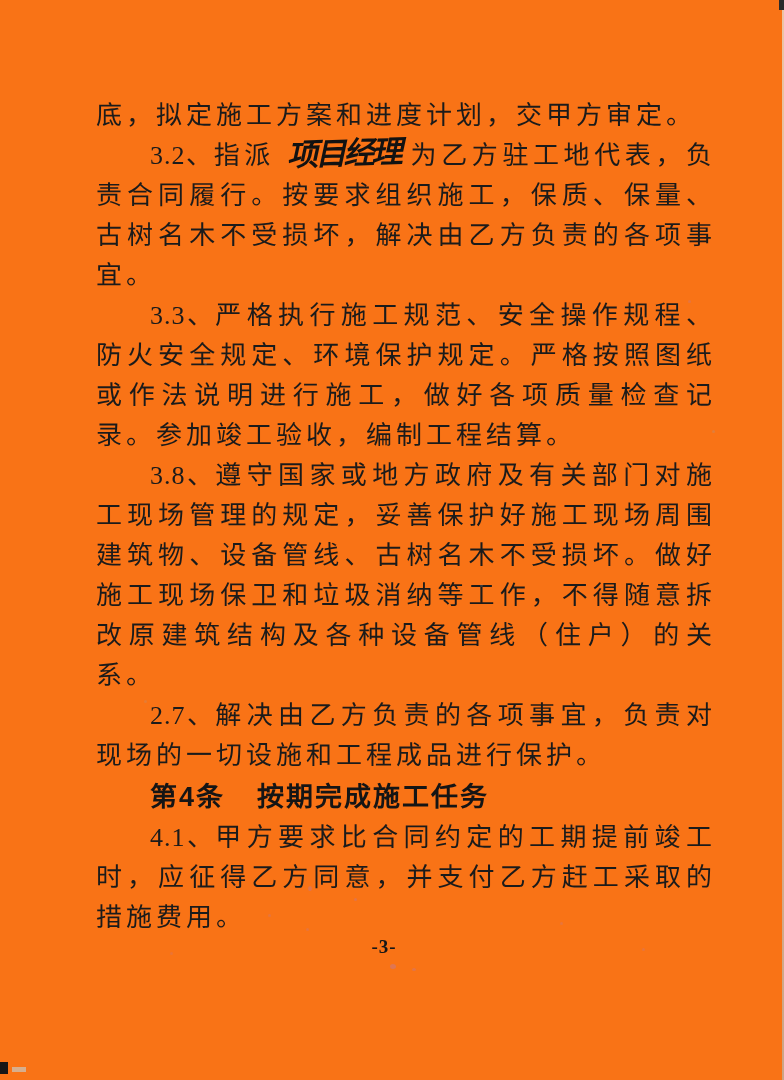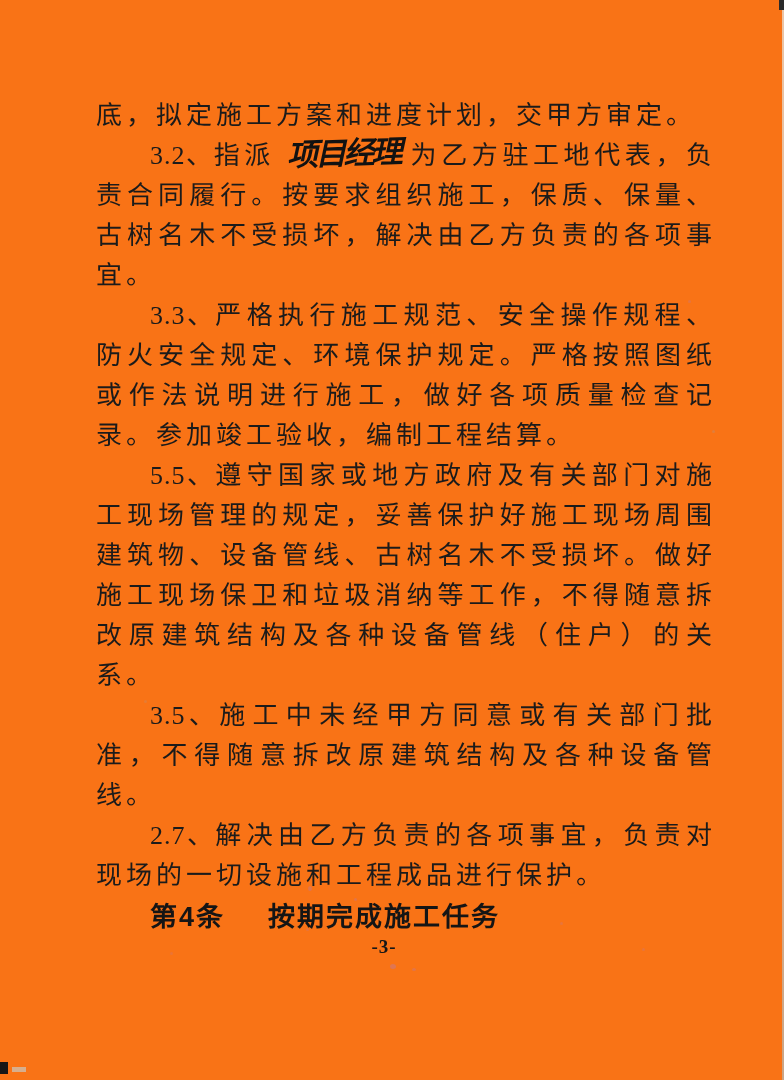--- a/index.html
+++ b/index.html
@@ -55,21 +55,21 @@
   .heading {
     margin: 0;
     font-family: "Liberation Sans", "DejaVu Sans", sans-serif;
     font-weight: bold;
     font-size: 27px;
     line-height: 42px;
     letter-spacing: 2px;
     text-indent: 54px;
     color: #151515;
   }
-  .heading .h-num { margin-right: 43px; }
+  .heading .h-num { margin-right: 32px; }
   .footer {
     position: absolute;
     top: 936px;
     left: 0;
     width: 768px;
     text-align: center;
     font-size: 19px;
     font-weight: bold;
     letter-spacing: 1px;
     color: #171717;
@@ -115,28 +115,28 @@
 <div class="page">
 
   <div class="content">
 
     <p class="clause cont"><span>底，拟定施工方案和进度计划，交甲方审定。</span></p>
 
     <p class="clause"><span class="num">3.2、</span><span>指派</span> <span class="handwriting">项目经理</span><span>为乙方驻工地代表，负责合同履行。按要求组织施工，保质、保量、古树名木不受损坏，解决由乙方负责的各项事宜。</span></p>
 
     <p class="clause"><span class="num">3.3、</span><span>严格执行施工规范、安全操作规程、防火安全规定、环境保护规定。严格按照图纸或作法说明进行施工，做好各项质量检查记录。参加竣工验收，编制工程结算。</span></p>
 
-    <p class="clause"><span class="num">5.5、</span><span>遵守国家或地方政府及有关部门对施工现场管理的规定，妥善保护好施工现场周围建筑物、设备管线、古树名木不受损坏。做好施工现场保卫和垃圾消纳等工作，不得随意拆改原建筑结构及各种设备管线（住户）的关系。</span></p>
+    <p class="clause"><span class="num">3.8、</span><span>遵守国家或地方政府及有关部门对施工现场管理的规定，妥善保护好施工现场周围建筑物、设备管线、古树名木不受损坏。做好施工现场保卫和垃圾消纳等工作，不得随意拆改原建筑结构及各种设备管线（住户）的关系。</span></p>
 
-    <p class="clause"><span class="num">3.5、</span><span>施工中未经甲方同意或有关部门批准，不得随意拆改原建筑结构及各种设备管线。</span></p>
 
     <p class="clause"><span class="num">2.7、</span><span>解决由乙方负责的各项事宜，负责对现场的一切设施和工程成品进行保护。</span></p>
 
     <h2 class="heading"><span class="h-num">第4条</span><span class="h-title">按期完成施工任务</span></h2>
 
+    <p class="clause"><span class="num">4.1、</span><span>甲方要求比合同约定的工期提前竣工时，应征得乙方同意，并支付乙方赶工采取的措施费用。</span></p>
 
   </div>
 
   <div class="footer">-3-</div>
 
   <span class="speck pink" style="left:308px; top:886px; width:4px; height:5px; opacity:.45;"></span>
   <span class="speck pink" style="left:354px; top:898px; width:3px; height:3px; opacity:.4;"></span>
   <span class="speck pink" style="left:268px; top:914px; width:3px; height:3px; opacity:.3;"></span>
   <span class="speck pink" style="left:306px; top:928px; width:3px; height:3px; opacity:.3;"></span>
   <span class="speck pink" style="left:390px; top:964px; width:6px; height:5px; opacity:.5;"></span>

